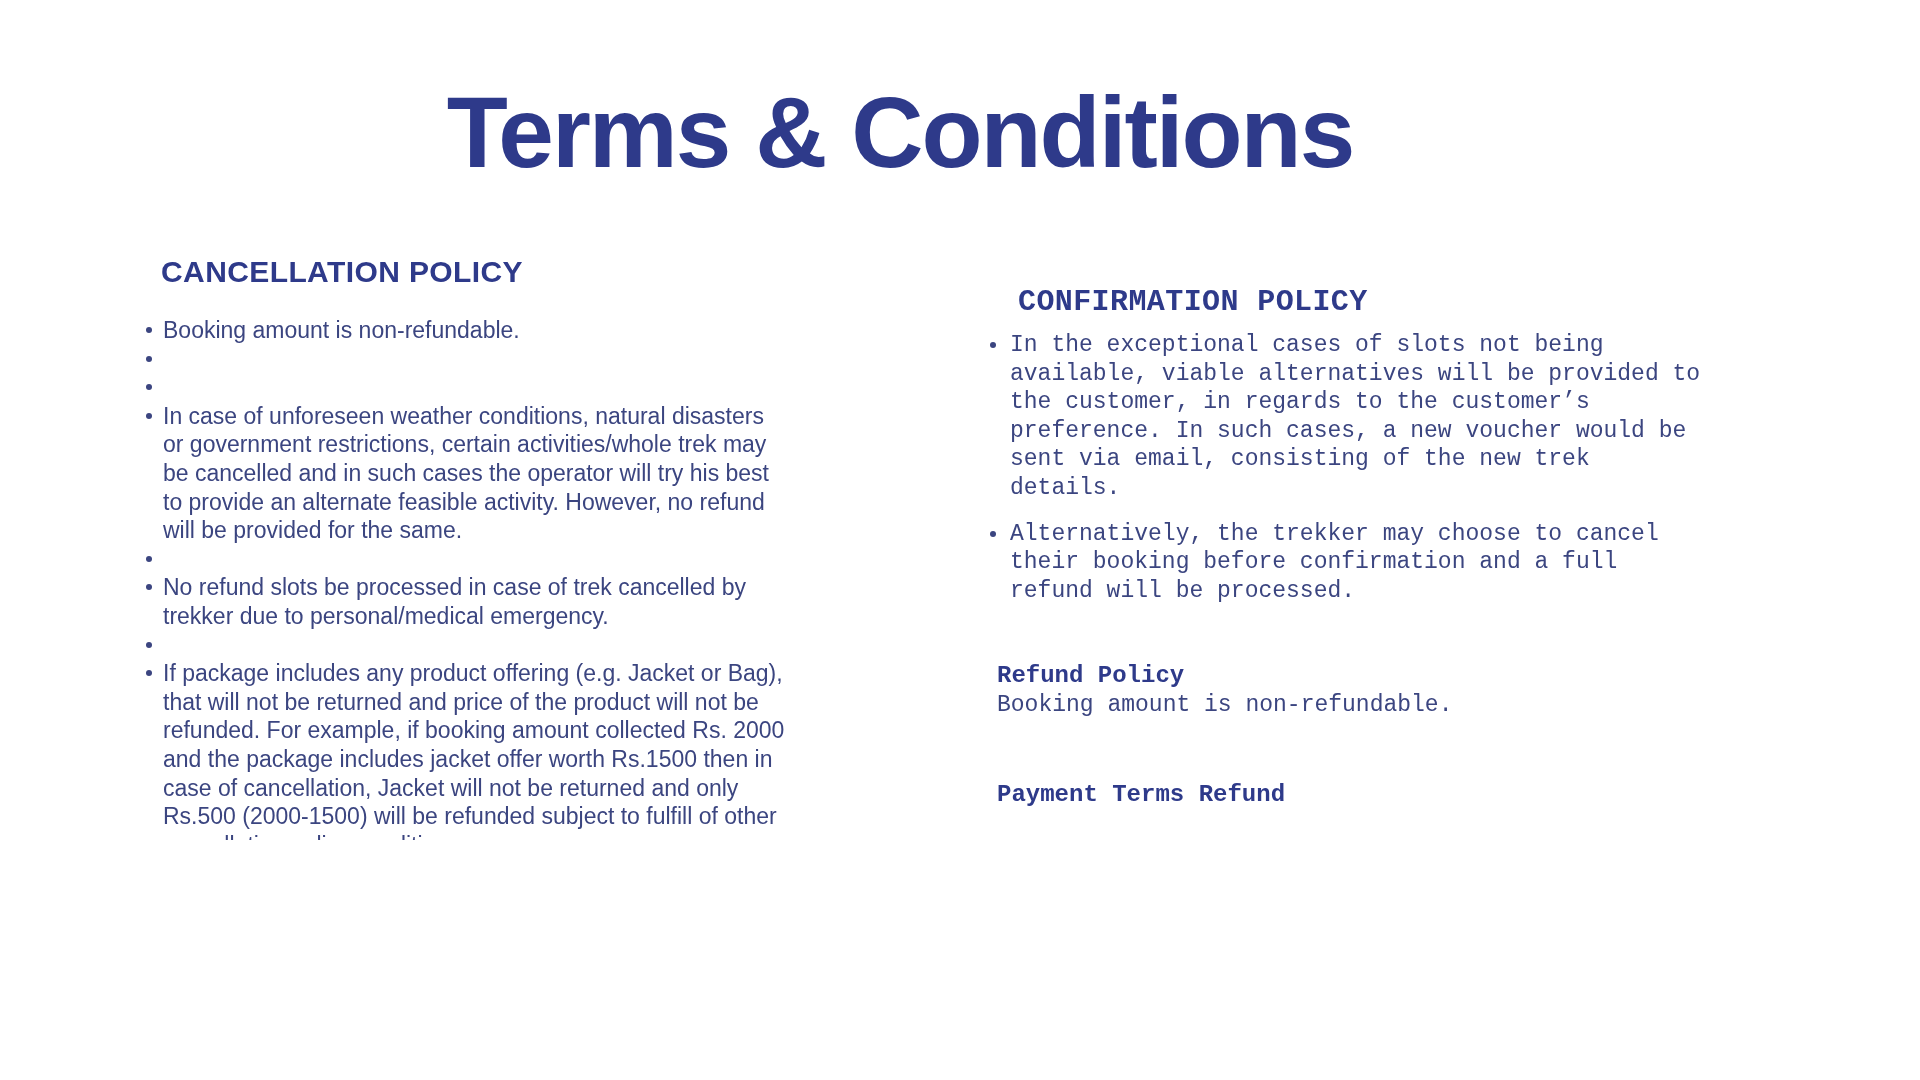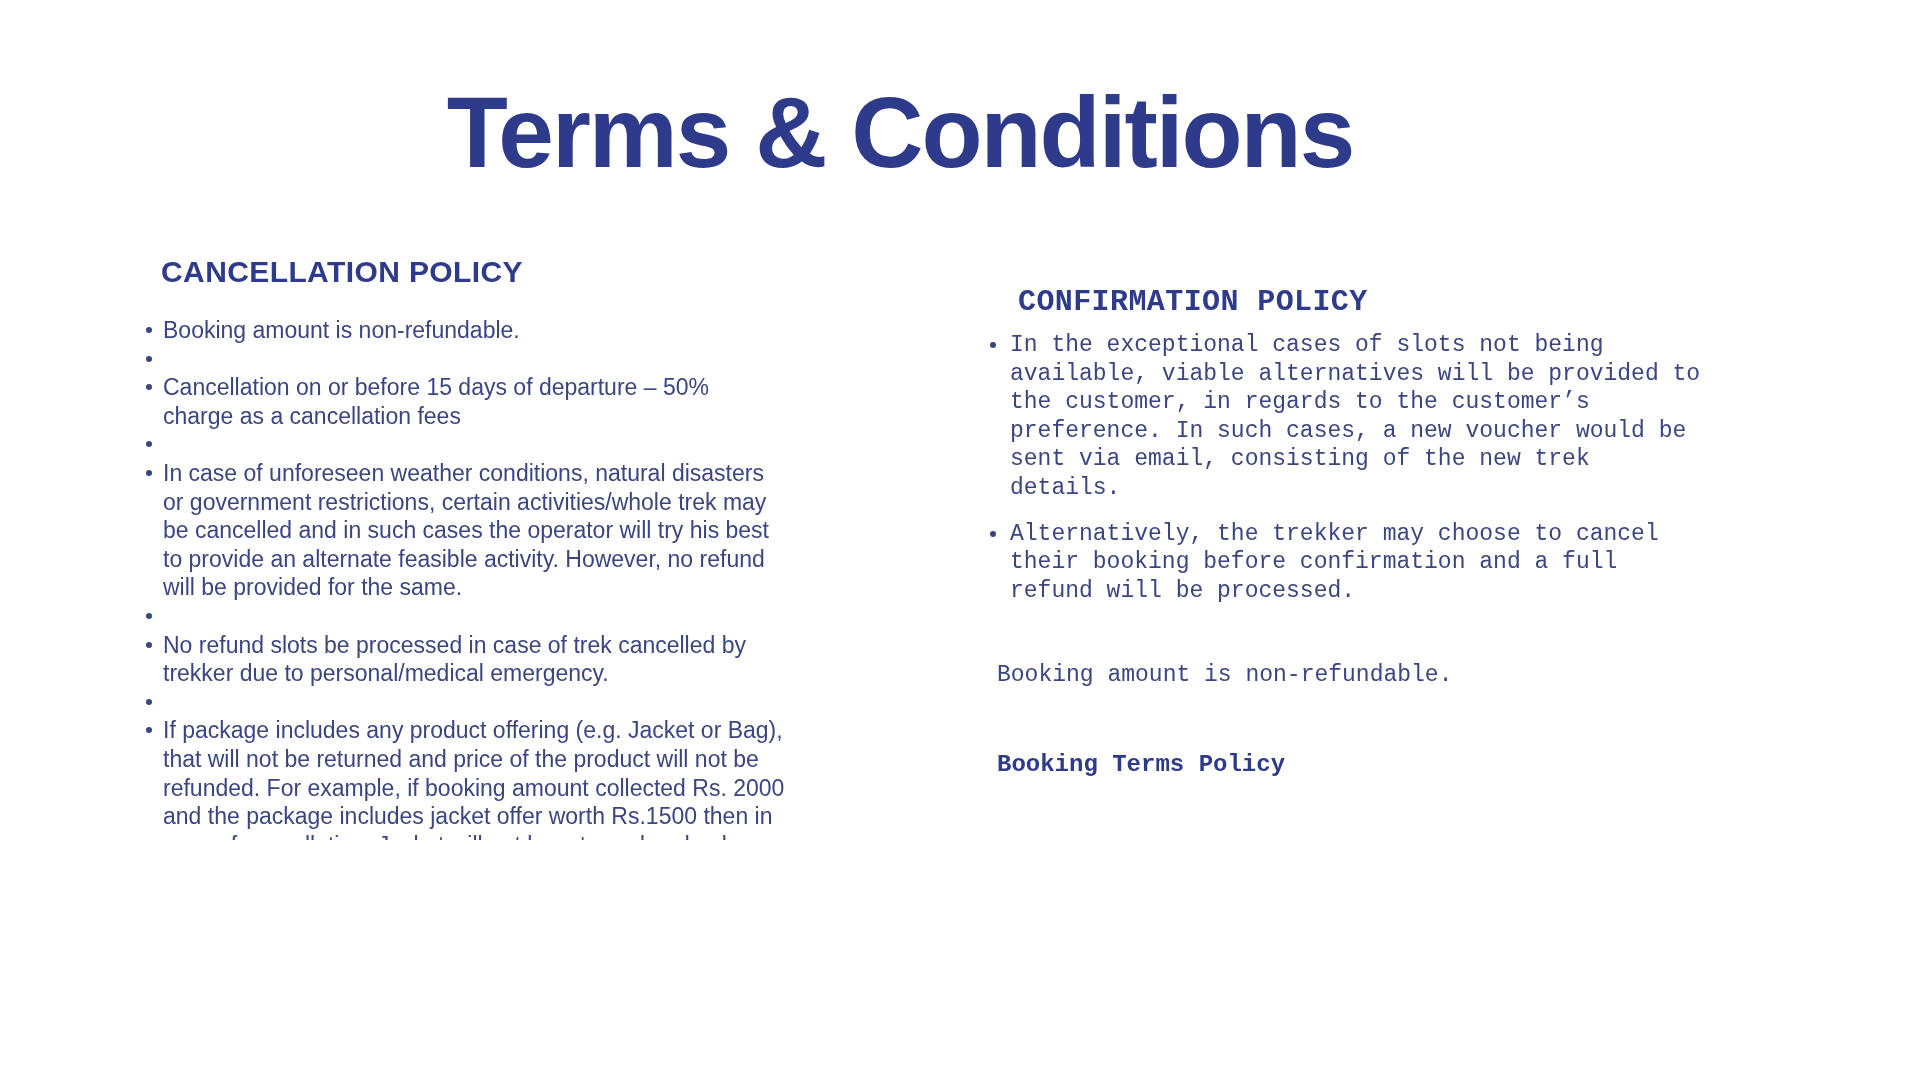--- a/index.html
+++ b/index.html
@@ -115,40 +115,40 @@
 
 <div class="page">
 
   <h1 class="page-title">Terms &amp; Conditions</h1>
 
   <section class="col col-left">
     <h2 class="section-heading">CANCELLATION POLICY</h2>
     <ul class="bullets">
       <li>Booking amount is non-refundable.</li>
       <li></li>
-      <li>Cancellation on or before 15 days of departure – 50% charge as a cancellation fees</li>
       <li></li>
       <li>In case of unforeseen weather conditions, natural disasters or government restrictions, certain activities/whole trek may be cancelled and in such cases the operator will try his best to provide an alternate feasible activity. However, no refund will be provided for the same.</li>
       <li></li>
       <li>No refund slots be processed in case of trek cancelled by trekker due to personal/medical emergency.</li>
       <li></li>
       <li>If package includes any product offering (e.g. Jacket or Bag), that will not be returned and price of the product will not be refunded. For example, if booking amount collected Rs. 2000 and the package includes jacket offer worth Rs.1500 then in case of cancellation, Jacket will not be returned and only Rs.500 (2000-1500) will be refunded subject to fulfill of other cancellation policy conditions.</li>
       <li></li>
     </ul>
   </section>
 
   <section class="col col-right">
     <h2 class="section-heading">CONFIRMATION POLICY</h2>
     <ul class="bullets">
       <li>In the exceptional cases of slots not being available, viable alternatives will be provided to the customer, in regards to the customer’s preference. In such cases, a new voucher would be sent via email, consisting of the new trek details.</li>
       <li>Alternatively, the trekker may choose to cancel their booking before confirmation and a full refund will be processed.</li>
     </ul>
 
     <div class="subsection subsection-refund">
+      <h3 class="subsection-heading">Refund Policy</h3>
       <p class="subsection-body">Booking amount is non-refundable.</p>
     </div>
 
     <div class="subsection subsection-payment">
-      <h3 class="subsection-heading">Booking Terms Policy</h3>
+      <h3 class="subsection-heading">Payment Terms Refund</h3>
     </div>
   </section>
 
 </div>
 
 </body></html>

